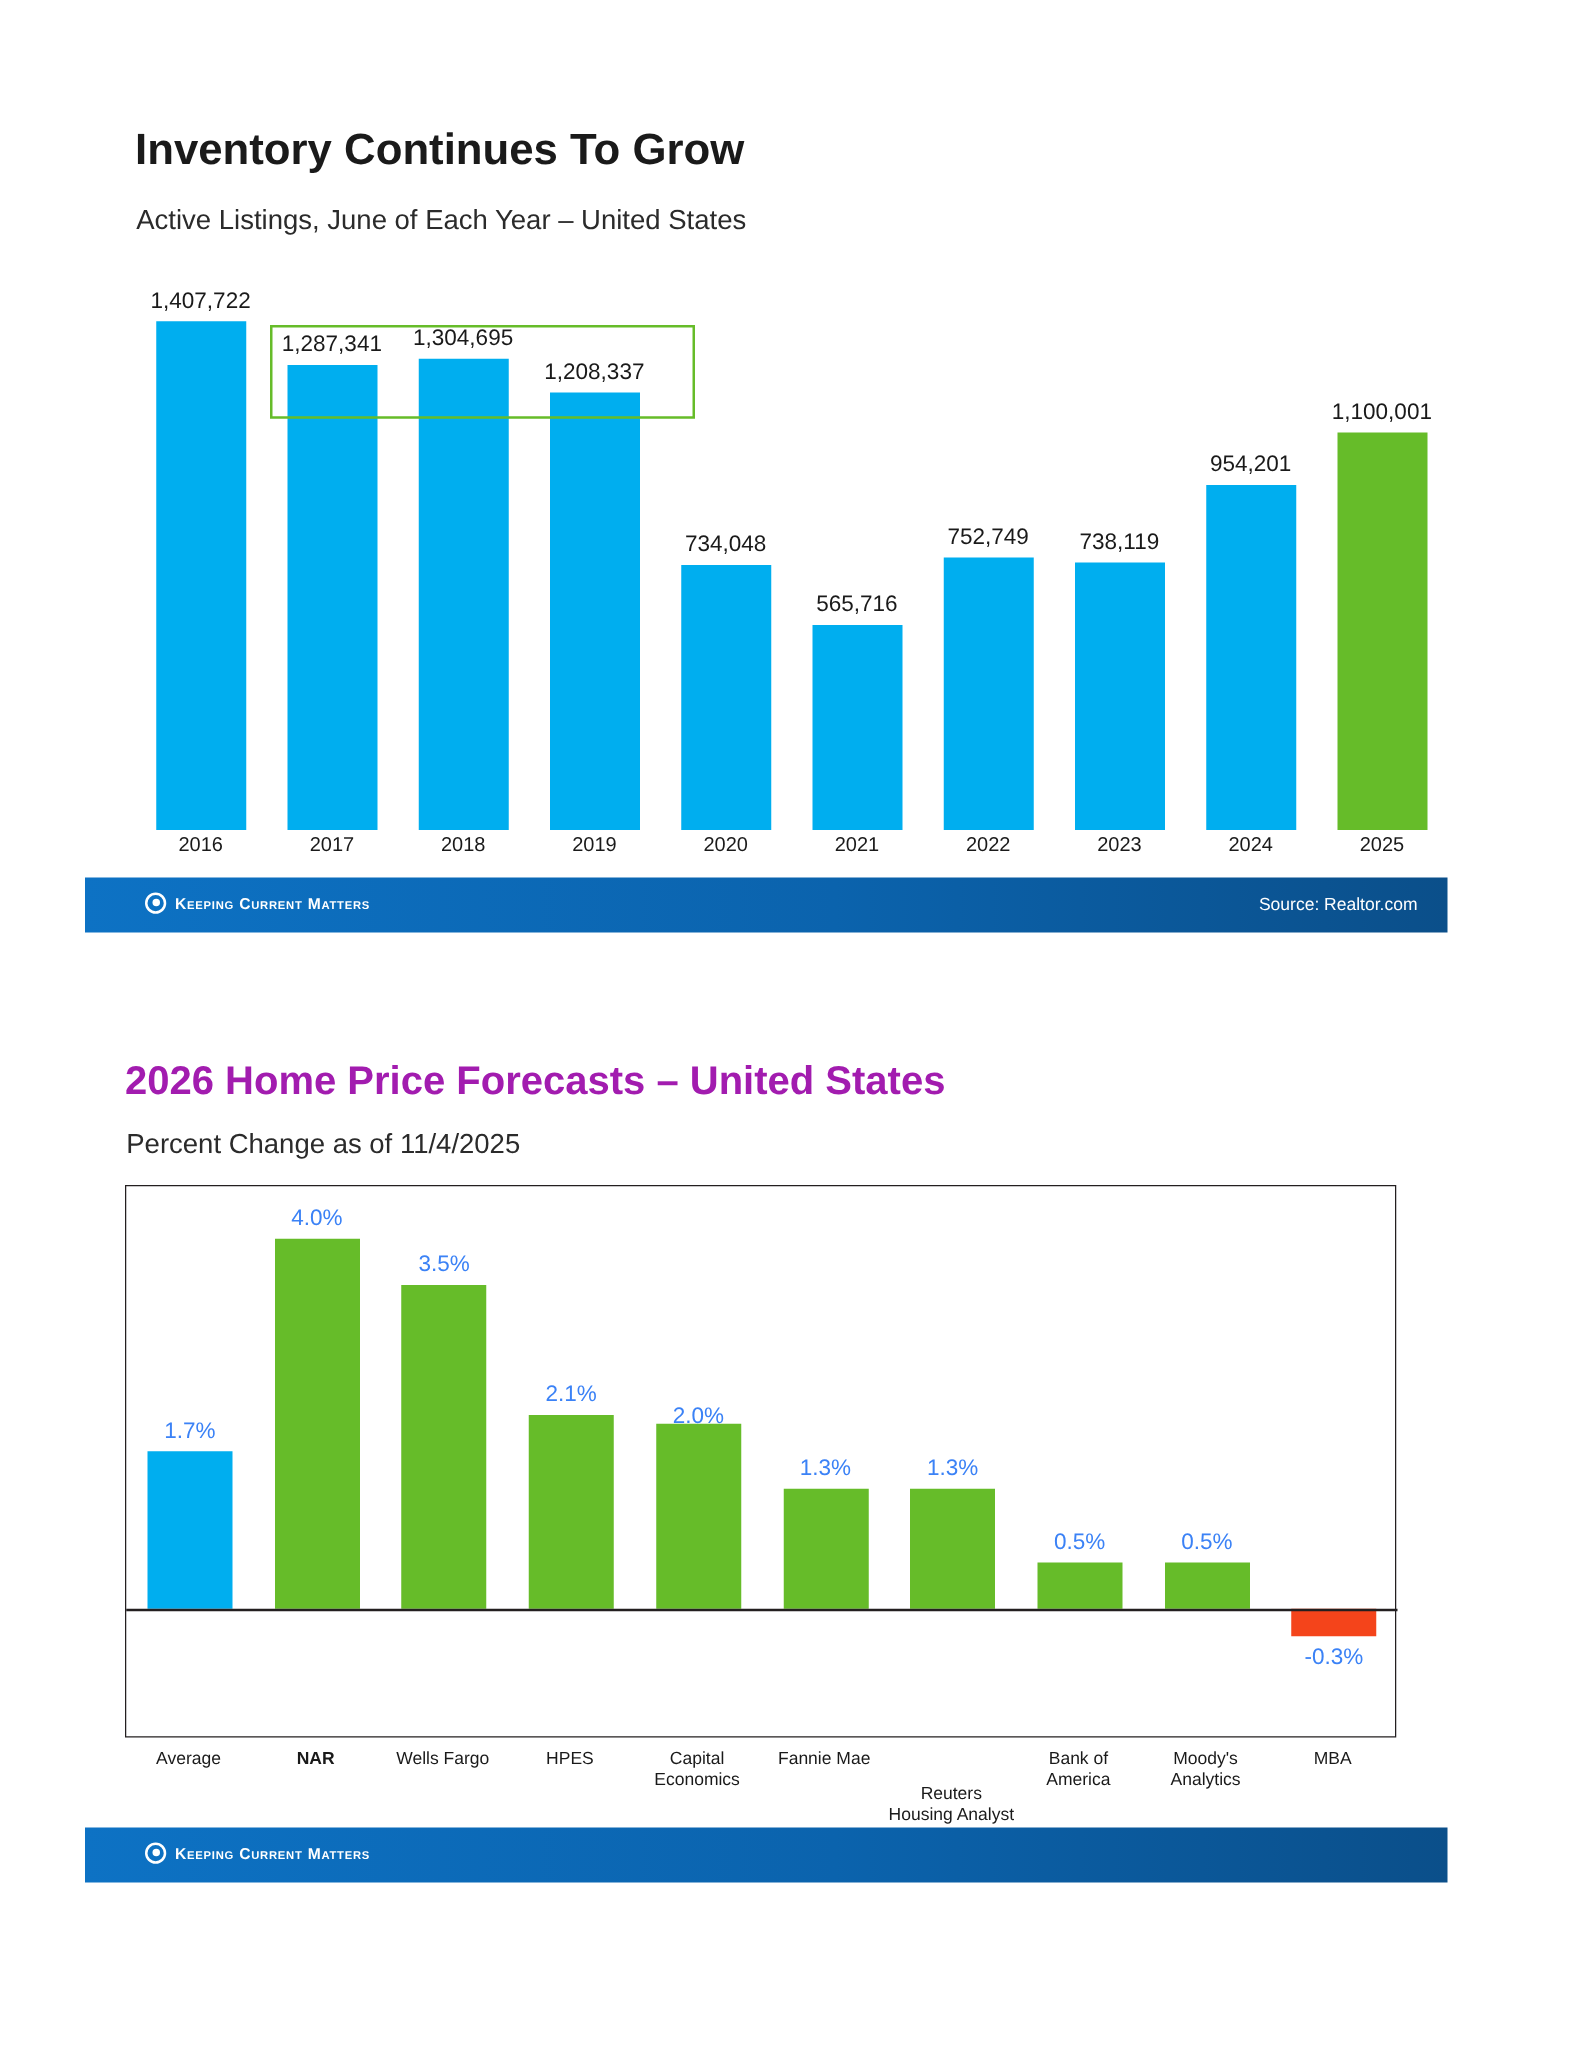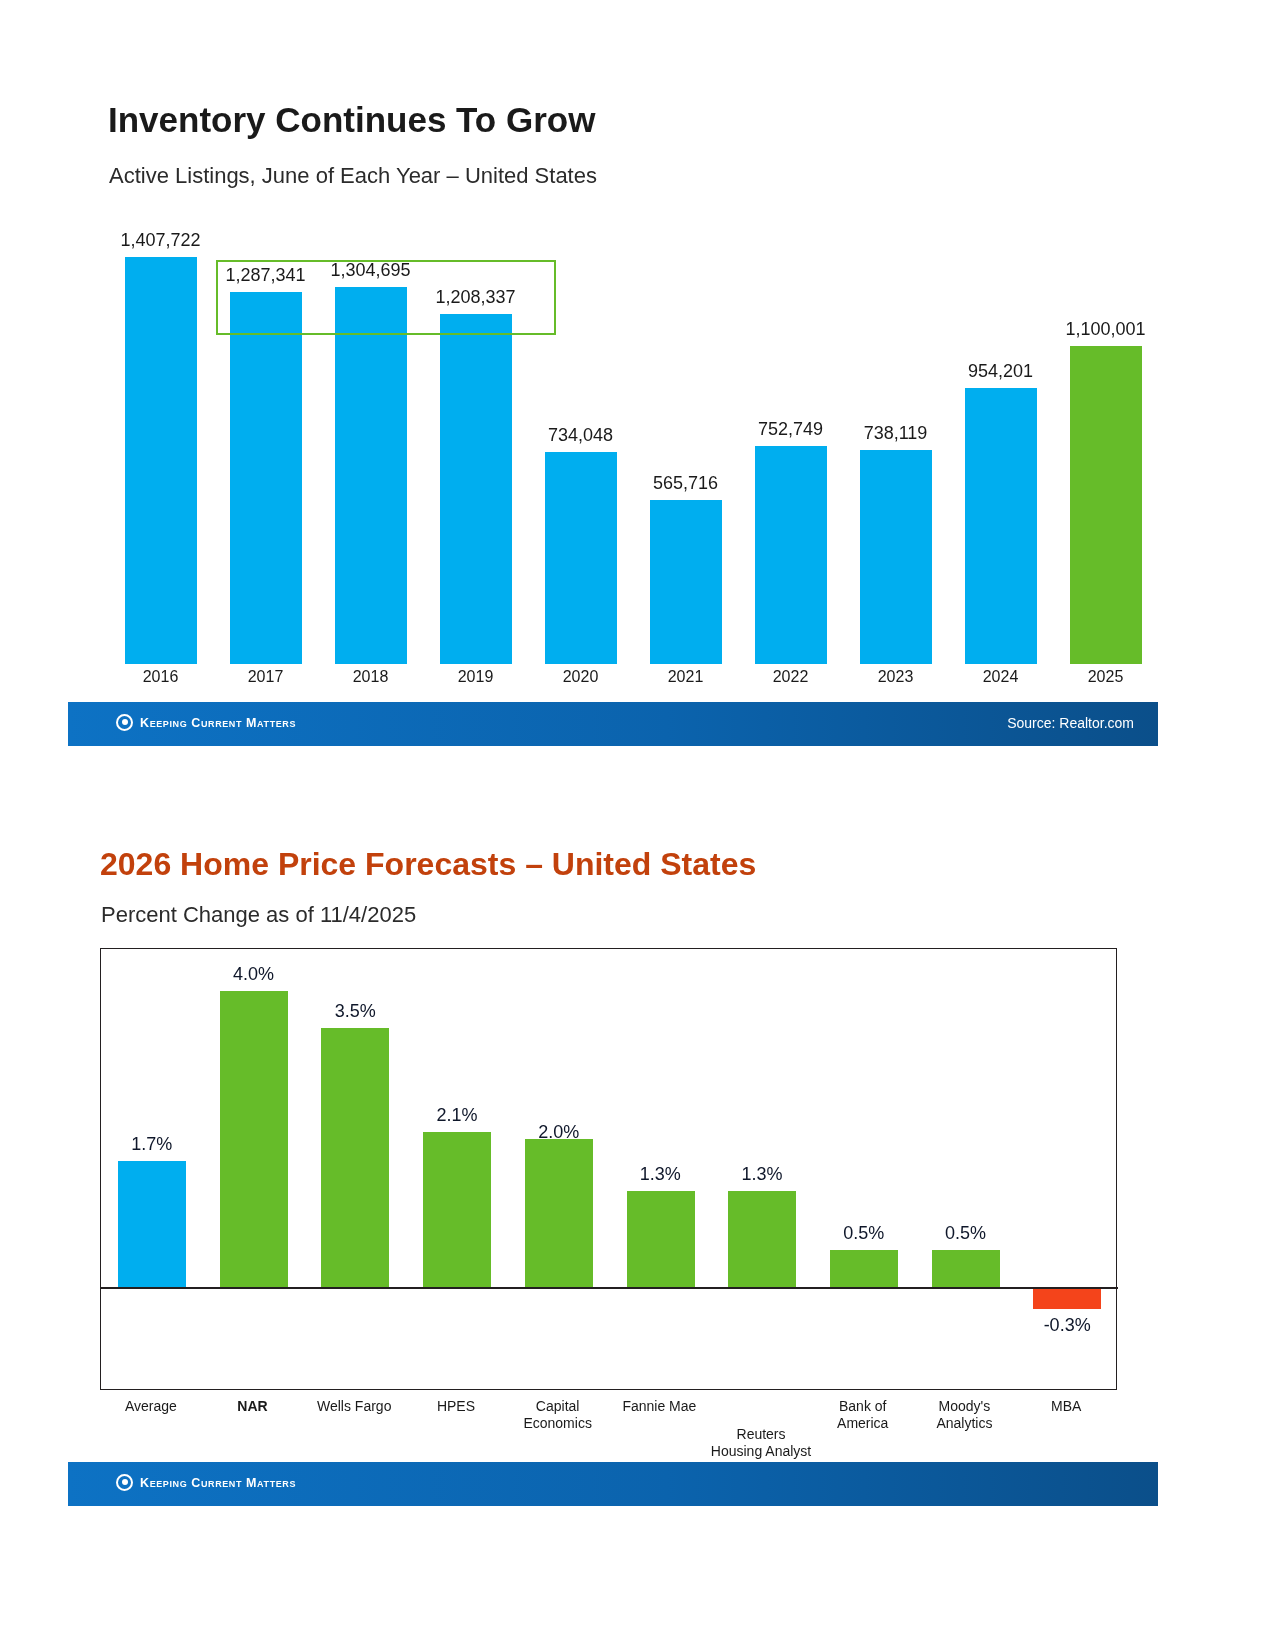--- a/index.html
+++ b/index.html
@@ -149,21 +149,21 @@
 
   
   #slide-forecast { top: 790px; height: 860px; }
 
   .s2-title {
     position: absolute;
     left: 100px;
     top: 56px;
     font-size: 32px;
     font-weight: bold;
-    color: #c2410c;
+    color: #a21caf;
   }
   .s2-subtitle {
     position: absolute;
     left: 101px;
     top: 112px;
     font-size: 22px;
     color: #2b2b2b;
   }
 
   .s2-frame {
@@ -199,21 +199,21 @@
     left: 17px;
     width: 68px;
     background: #66bc29;
   }
   .f-col .flabel {
     position: absolute;
     left: 0;
     width: 101.7px;
     text-align: center;
     font-size: 18px;
-    color: #0f172a;
+    color: #3b82f6;
   }
 
   .s2-axis {
     position: absolute;
     left: 100px;
     top: 608px;
     width: 1017px;
   }
   .s2-axis .tick {
     position: absolute;

